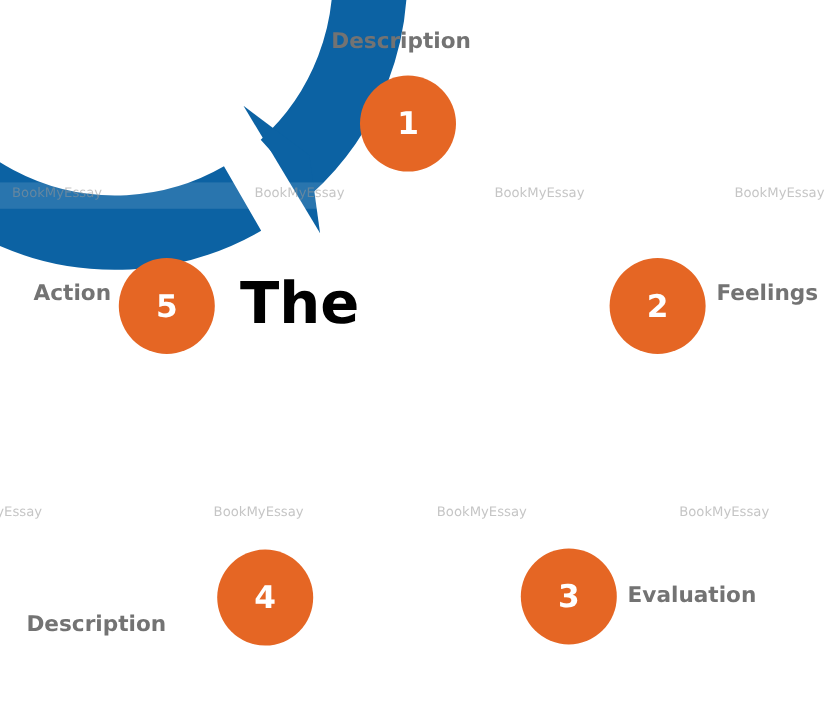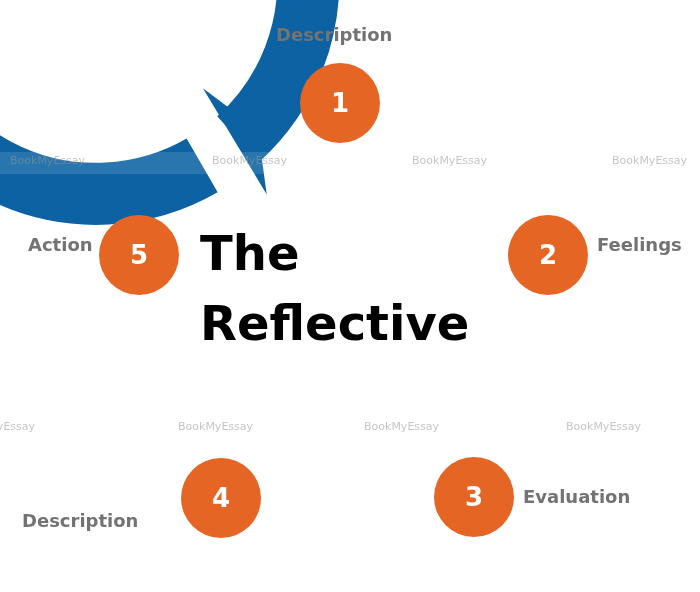--- a/index.html
+++ b/index.html
@@ -48,20 +48,19 @@
 <div class="wm" style="left:212px;top:154px">BookMyEssay</div>
 <div class="wm" style="left:412px;top:154px">BookMyEssay</div>
 <div class="wm" style="left:612px;top:154px">BookMyEssay</div>
 <div class="wm" style="left:-40px;top:420px">BookMyEssay</div>
 <div class="wm" style="left:178px;top:420px">BookMyEssay</div>
 <div class="wm" style="left:364px;top:420px">BookMyEssay</div>
 <div class="wm" style="left:566px;top:420px">BookMyEssay</div>
 
 <div class="center-title">
   <div>The</div>
-  <div>Reflective</div>
 </div>
 
 <div class="label" style="left:276px;top:24px">Description</div>
 <div class="label" style="left:597px;top:234px">Feelings</div>
 <div class="label" style="left:523px;top:486px">Evaluation</div>
 <div class="label" style="left:22px;top:510px">Description</div>
 <div class="label" style="left:28px;top:234px">Action</div>
 
 </body></html>

